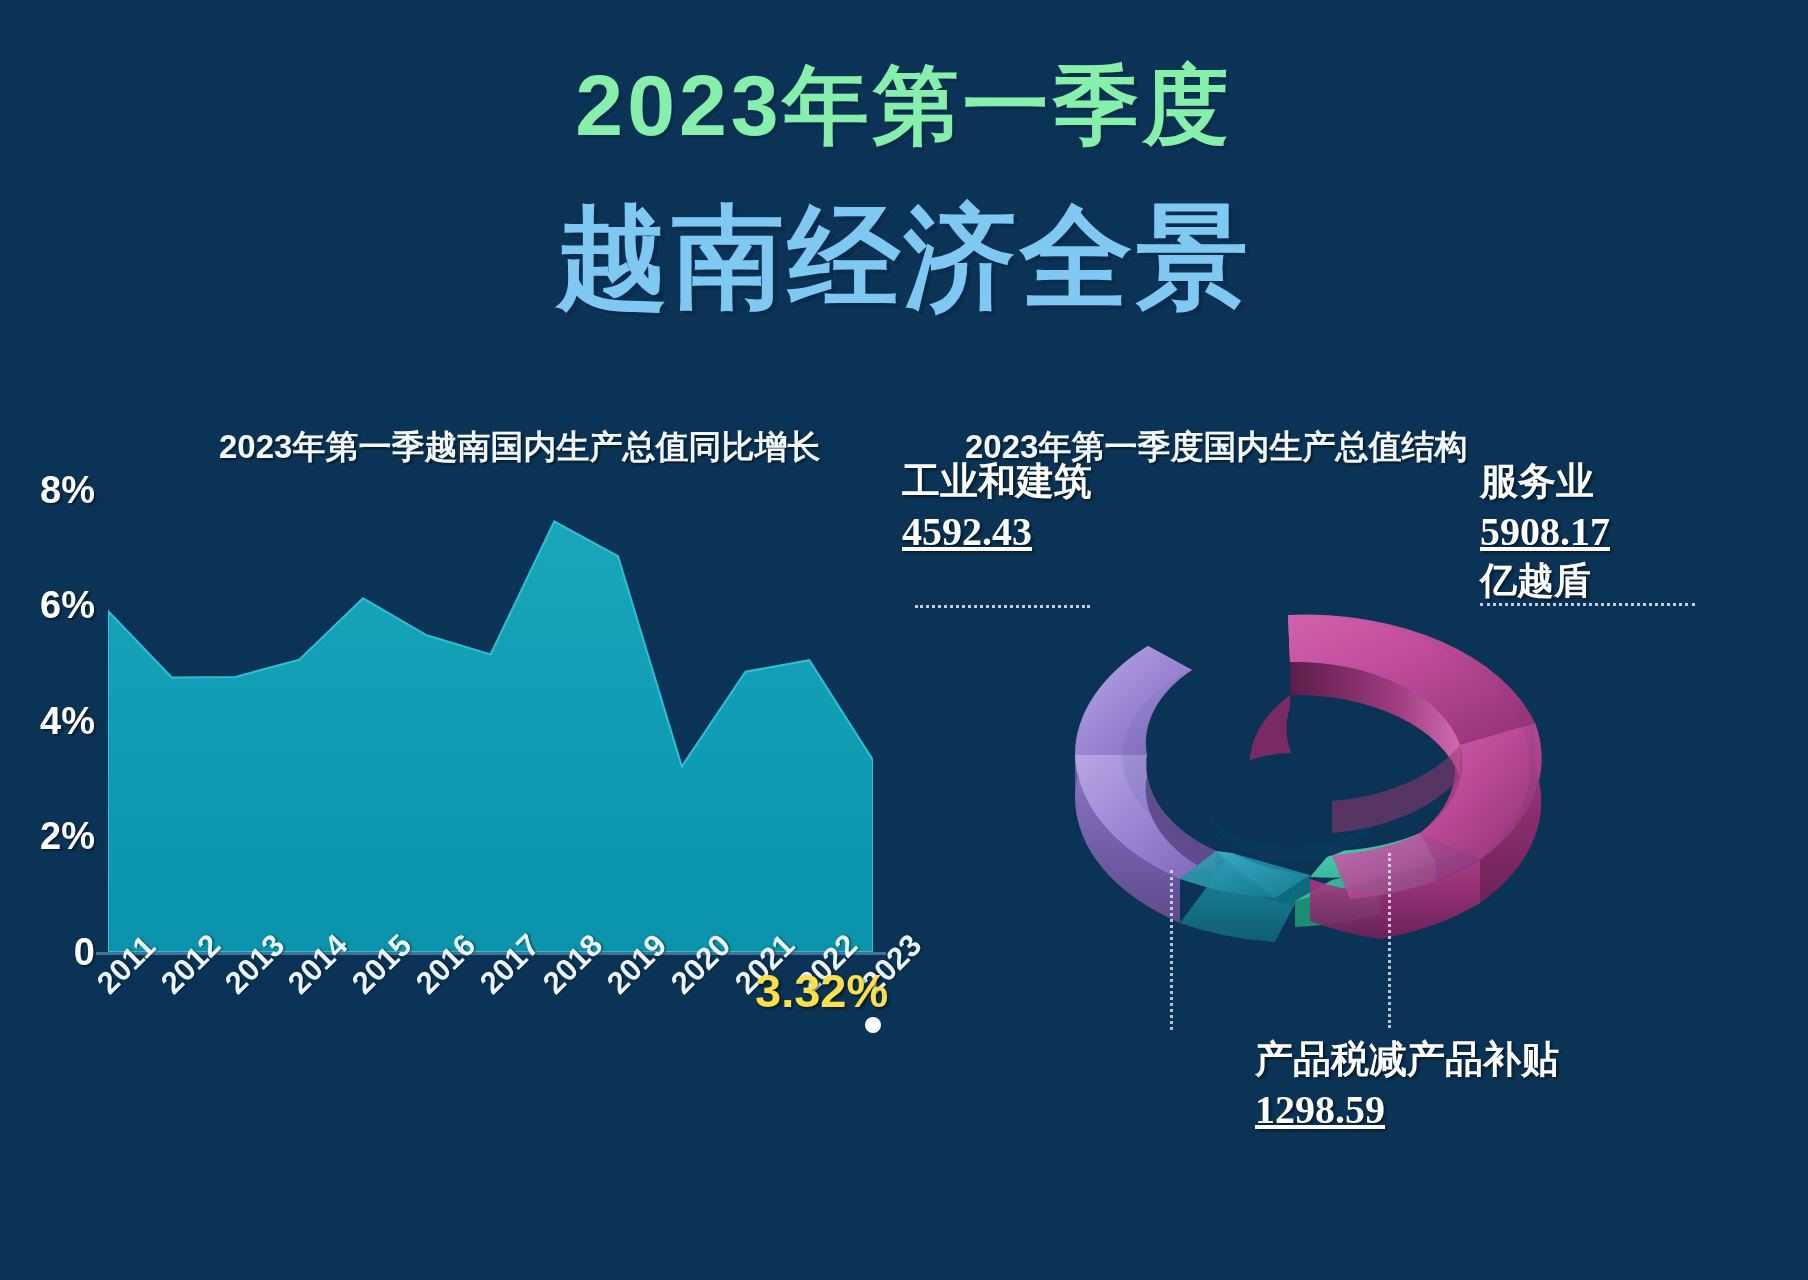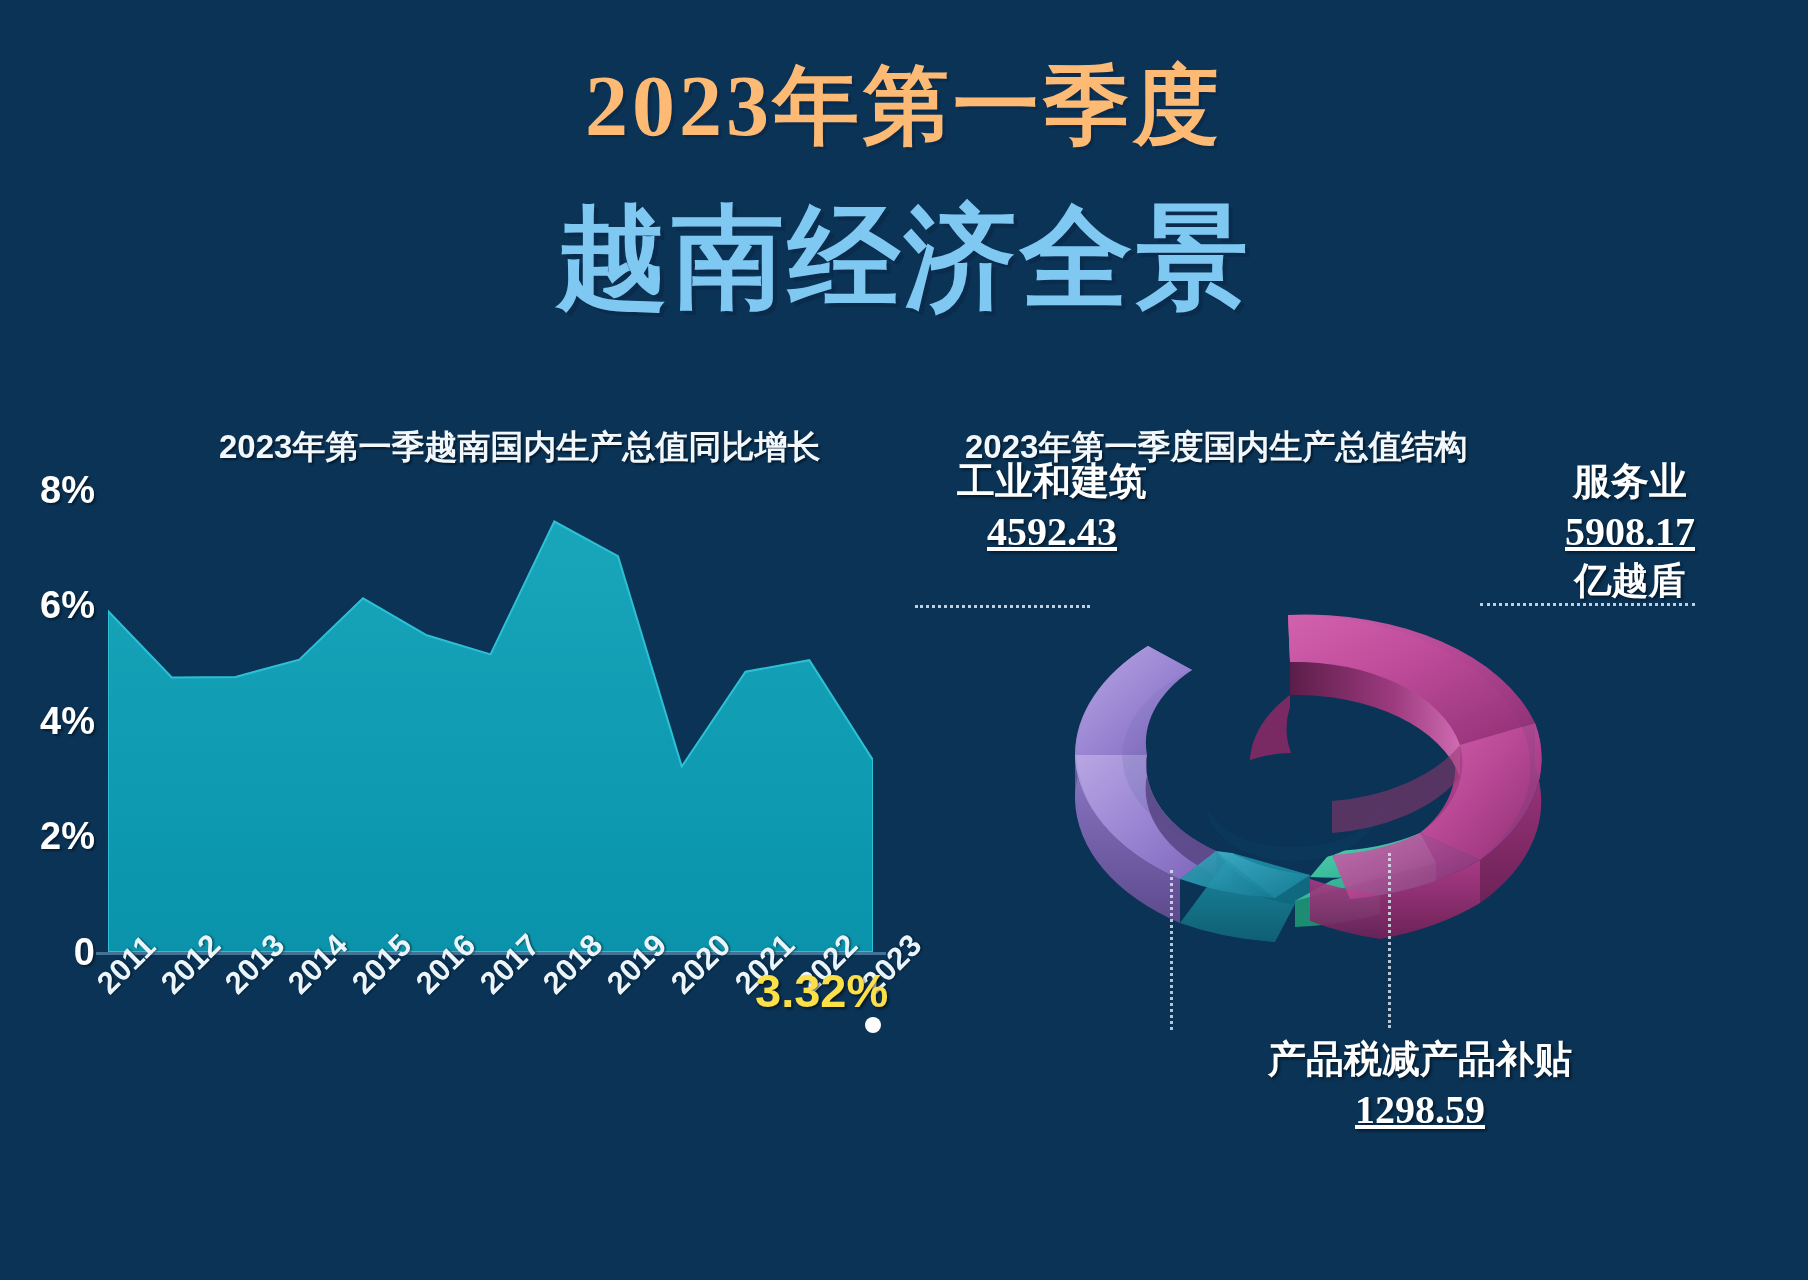--- a/index.html
+++ b/index.html
@@ -9,24 +9,24 @@
     font-family:"Liberation Sans", sans-serif;
     overflow:hidden;
     position:relative;
   }
   
   #header { position:absolute; left:0; top:0; width:1808px; text-align:center; }
   #title-line1 {
     margin-top:48px;
     font-size:86px;
     font-weight:bold;
-    color:#fdba74;
+    color:#86efac;
     letter-spacing:4px;
     text-shadow:3px 3px 0 rgba(10,40,70,.65);
-    font-family:Liberation Serif, serif;
+    font-family:Liberation Sans, sans-serif;
   }
   #title-line2 {
     margin-top:18px;
     font-size:112px;
     font-weight:bold;
     color:#7ec8f2;
     letter-spacing:4px;
     text-shadow:4px 4px 0 rgba(10,40,70,.65);
   }
   .panel-title {
@@ -77,21 +77,20 @@
     white-space:nowrap;
   }
 
   
   #right-chart { position:absolute; left:880px; top:455px; width:928px; height:660px; }
   .donut-label {
     position:absolute;
     color:#ffffff;
     font-family:"Liberation Serif", serif;
     font-weight:bold;
-    text-align:center;
     text-shadow:2px 2px 3px rgba(0,0,0,.5);
     white-space:nowrap;
     line-height:1.28;
   }
   .donut-label .lbl-name { font-size:38px; display:block; }
   .donut-label .lbl-val  { font-size:40px; display:block;text-decoration:underline; }
   .donut-label .lbl-unit { font-size:37px; display:block; }
   #lab-industry { left:22px;  top:2px;  width:300px; }
   #lab-service  { left:600px; top:2px;  width:300px; }
   #lab-agri     { left:140px; top:580px; width:300px; }

